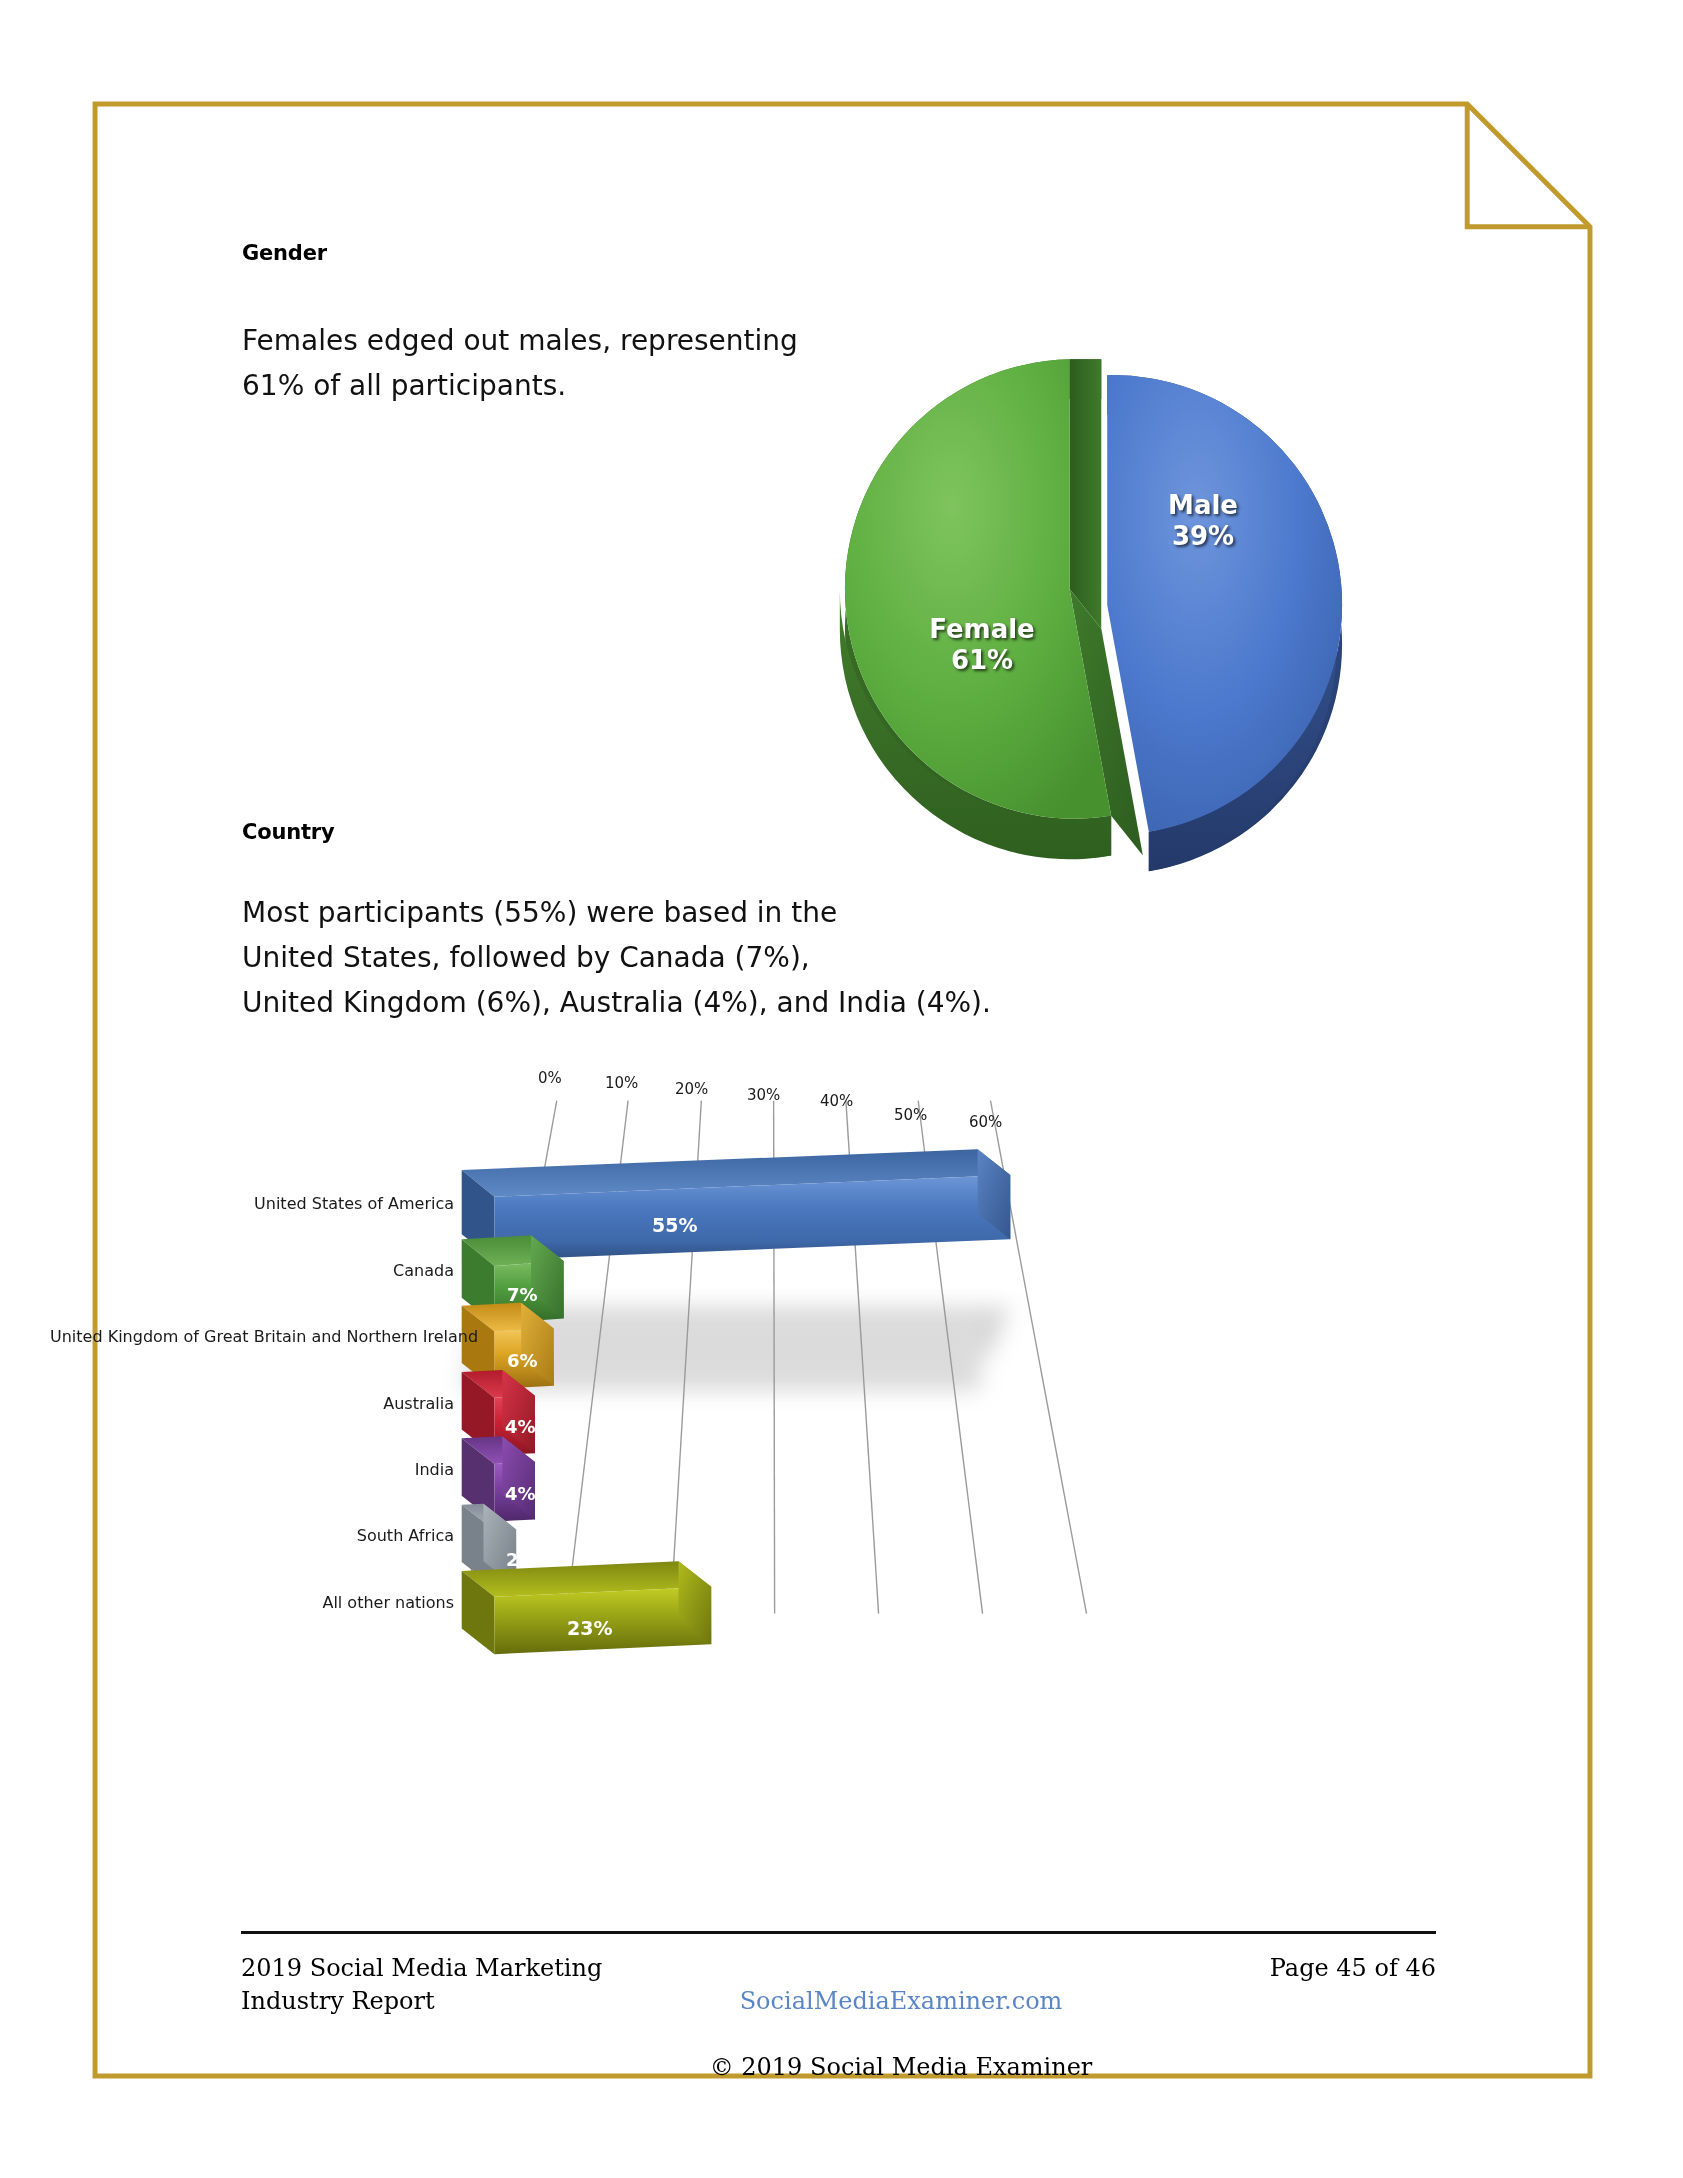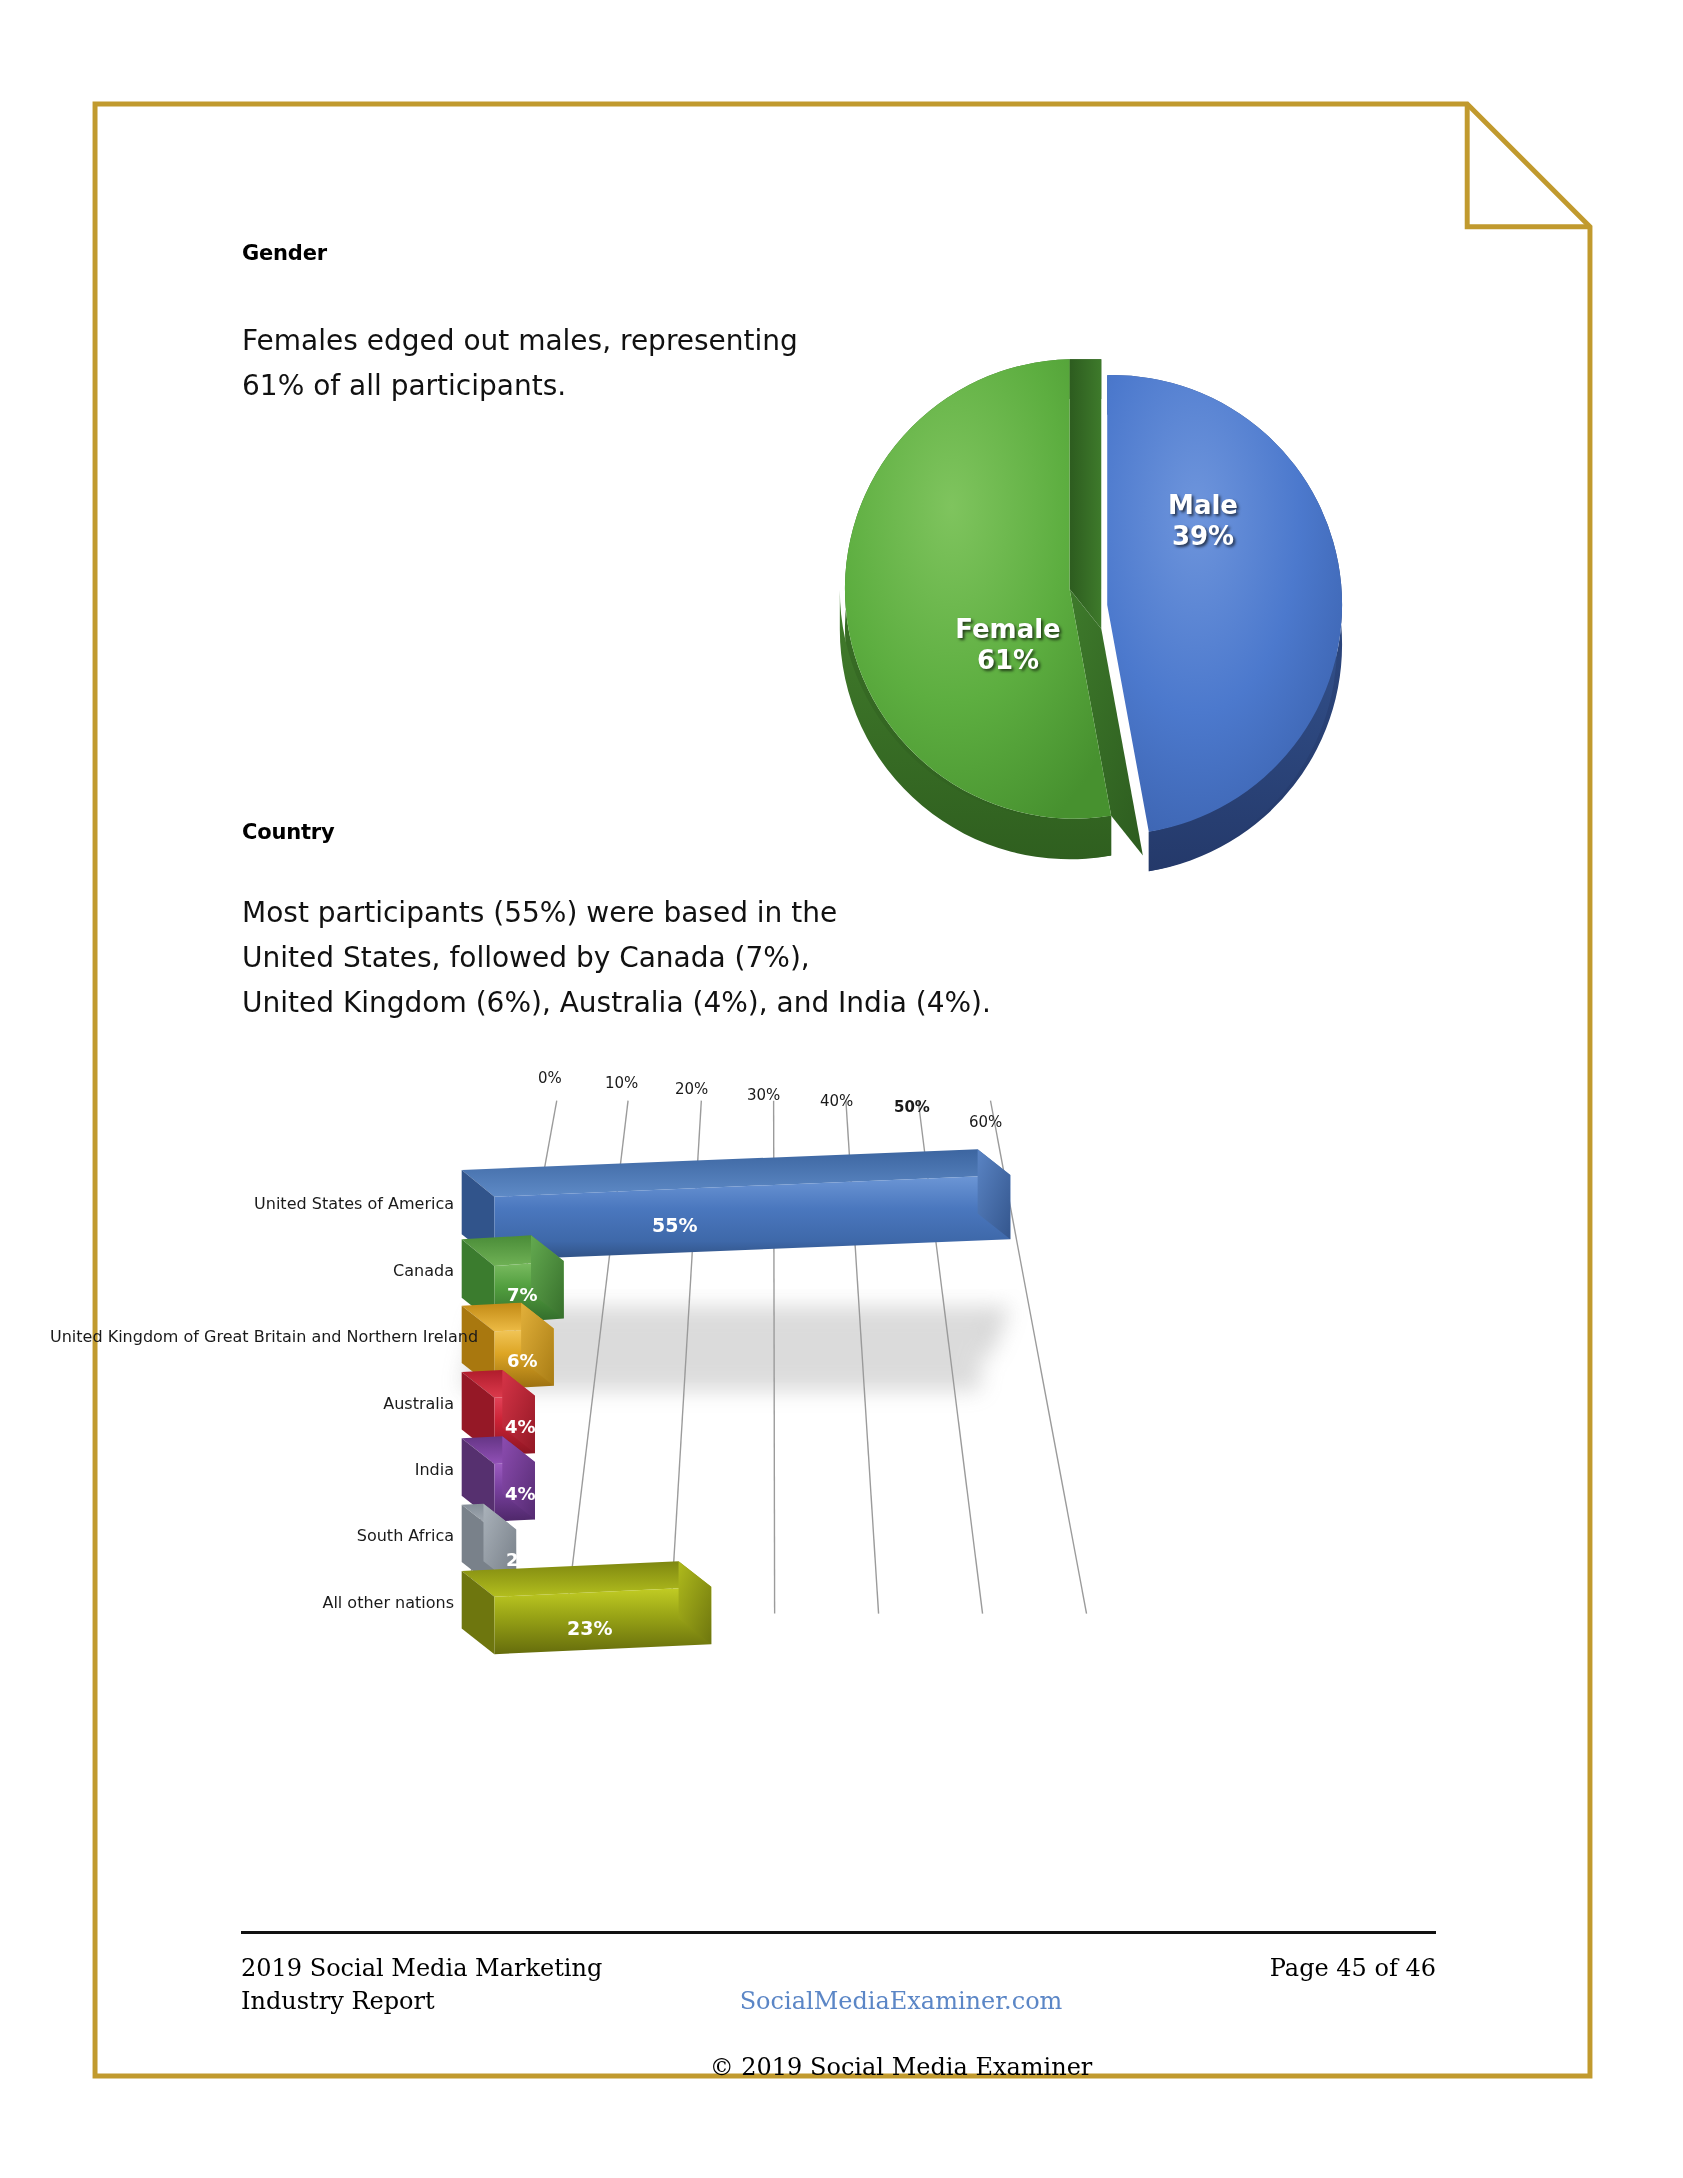--- a/index.html
+++ b/index.html
@@ -71,21 +71,21 @@
     font-family: "DejaVu Sans", sans-serif;
     font-weight: bold;
     font-size: 26px;
     line-height: 31px;
     text-align: center;
     text-shadow: 2px 2px 3px rgba(0,0,0,0.65);
     white-space: nowrap;
     pointer-events: none;
   }
   #pie-label-male  { left: 297px; top: 203px; width: 168px; }
-  #pie-label-female{ left: 92px;  top: 327px; width: 188px; text-align: center; }
+  #pie-label-female{ left: 66px;  top: 327px; width: 188px; text-align: center; }
 
   
   #bar-wrap {
     position: absolute;
     left: 228px;
     top: 1059px;
     width: 1218px;
     height: 624px;
   }
   #bar-svg { position:absolute; left:0; top:0; }
@@ -401,21 +401,21 @@
       <path d="M 269 543 L 488 533 L 488 591 L 269 601 Z" fill="url(#bFrOlive)"></path>
       <path d="M 455 507 L 488 533 L 488 591 L 455 565 Z" fill="url(#bCapOlive)"></path>
     </g>
   </svg>
 
   <div class="axis-tick" style="left:310px; top:10px;">0%</div>
   <div class="axis-tick" style="left:377px; top:15px;">10%</div>
   <div class="axis-tick" style="left:447px; top:21px;">20%</div>
   <div class="axis-tick" style="left:519px; top:27px;">30%</div>
   <div class="axis-tick" style="left:592px; top:33px;">40%</div>
-  <div class="axis-tick" style="left:666px; top:39px;font-weight:bold;">50%</div>
+  <div class="axis-tick" style="left:666px; top:47px;">50%</div>
   <div class="axis-tick" style="left:741px; top:46px;margin-top:8px;">60%</div>
 
   <div class="cat-label" style="left:0px;   top:135px; width:226px;">United States of America</div>
   <div class="cat-label" style="left:0px;   top:202px; width:226px;">Canada</div>
   <div class="cat-label" style="left:-178px;top:268px; width:404px;">United Kingdom of Great Britain and Northern Ireland</div>
   <div class="cat-label" style="left:0px;   top:335px; width:226px;">Australia</div>
   <div class="cat-label" style="left:0px;   top:401px; width:226px;">India</div>
   <div class="cat-label" style="left:0px;   top:467px; width:226px;">South Africa</div>
   <div class="cat-label" style="left:0px;   top:534px; width:226px;">All other nations</div>
 

